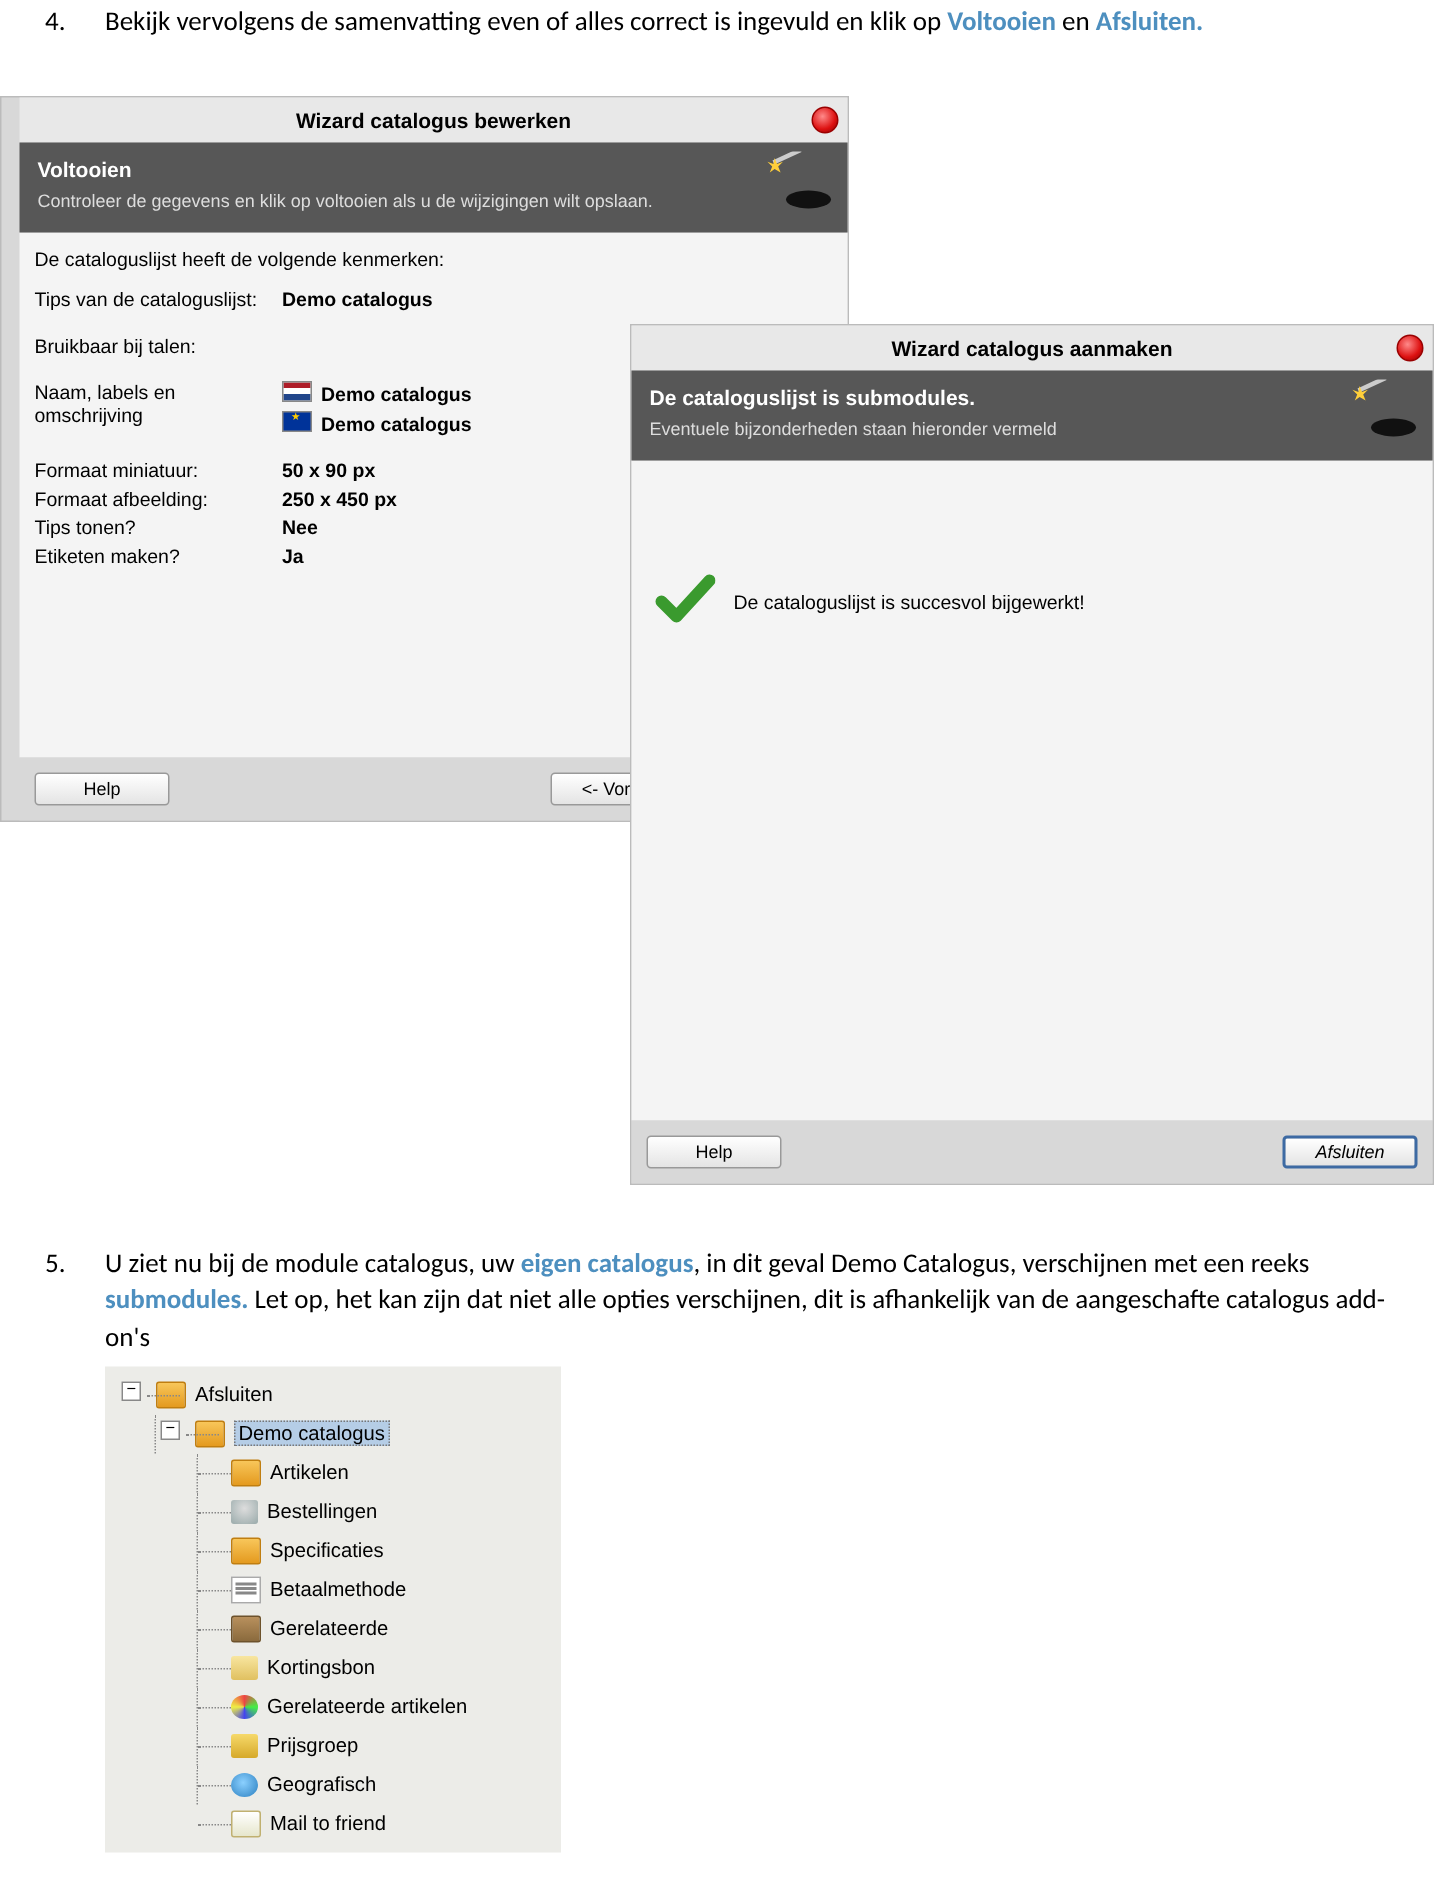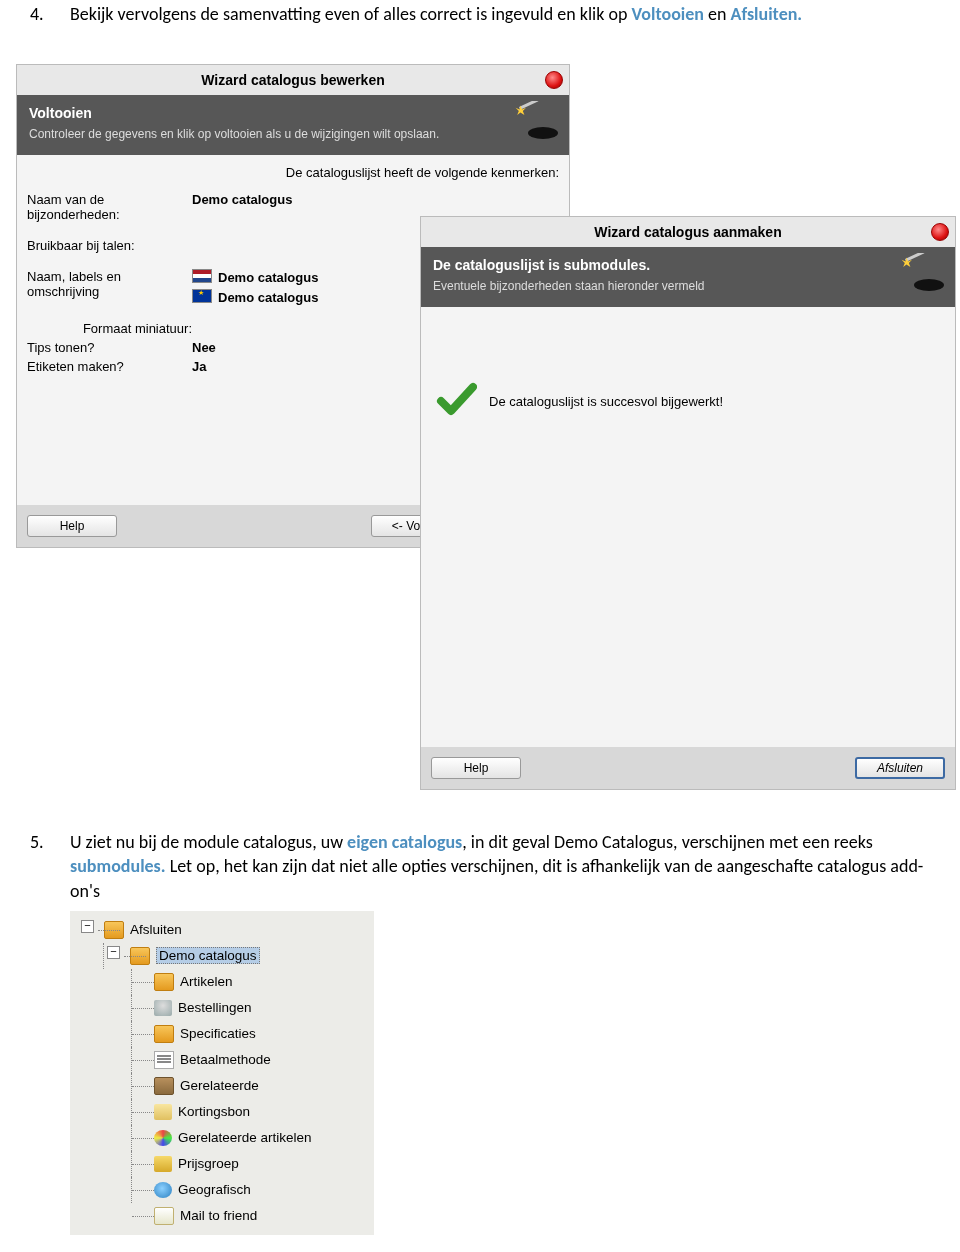--- a/index.html
+++ b/index.html
@@ -157,55 +157,59 @@
 
 <div class="container">
 
   <div class="doc-step" style="margin-top:2px;">
     <div class="doc-step-num">4.</div>
     <div>
       <span>Bekijk vervolgens de samenvatting even of alles correct is ingevuld en klik op </span><span class="link">Voltooien</span><span> en </span><span class="link">Afsluiten.</span>
     </div>
   </div>
 
-  <div class="dialog" style="left:16px; top:62px; width:552px;">
+  <div class="dialog" style="left:0; top:62px; width:552px;padding-left:12px;">
     <div class="titlebar">
       <span>Wizard catalogus bewerken</span>
       <span class="close"></span>
     </div>
     <div class="darkbar">
       <div class="dbar-title">Voltooien</div>
       <div class="dbar-sub">Controleer de gegevens en klik op voltooien als u de wijzigingen wilt opslaan.</div>
       <div class="wand">
         <svg viewBox="0 0 46 40">
             <ellipse cx="30" cy="32" rx="15" ry="6" fill="#111"></ellipse>
             <rect x="6" y="6" width="20" height="3" fill="#ccc" transform="rotate(-25 6 6)"></rect>
             <polygon points="3,3 5,8 10,6 6,10 8,15 3,12 -1,15 1,10 -3,6 2,8" fill="#ffcf3a" transform="translate(5,2) scale(0.8)"></polygon>
           </svg>
       </div>
     </div>
     <div class="body" style="min-height:328px;">
-      <div style="margin-bottom:12px;text-align:right;">De cataloguslijst heeft de volgende kenmerken:</div>
+      <div style="margin-bottom:12px;">De cataloguslijst heeft de volgende kenmerken:</div>
       <div class="row">
-        <div class="lcol">Naam van de bijzonderheden:</div>
+        <div class="lcol">Tips van de cataloguslijst:</div>
         <div class="rcol"><b>Demo catalogus</b></div>
       </div>
       <div class="row" style="margin-top:16px;">
         <div class="lcol">Bruikbaar bij talen:</div>
       </div>
       <div class="row" style="margin-top:16px;">
         <div class="lcol">Naam, labels en omschrijving</div>
         <div class="rcol">
           <div><span class="flag nl"></span><b>Demo catalogus</b></div>
           <div style="margin-top:4px;"><span class="flag eu"></span><b>Demo catalogus</b></div>
         </div>
       </div>
-      <div class="row" style="margin-top:16px;text-align:right;">
+      <div class="row" style="margin-top:16px;">
         <div class="lcol">Formaat miniatuur:</div>
         <div class="rcol"><b>50 x 90 px</b></div>
+      </div>
+      <div class="row">
+        <div class="lcol">Formaat afbeelding:</div>
+        <div class="rcol"><b>250 x 450 px</b></div>
       </div>
       <div class="row" style="">
         <div class="lcol">Tips tonen?</div>
         <div class="rcol"><b>Nee</b></div>
       </div>
       <div class="row">
         <div class="lcol">Etiketen maken?</div>
         <div class="rcol"><b>Ja</b></div>
       </div>
     </div>

